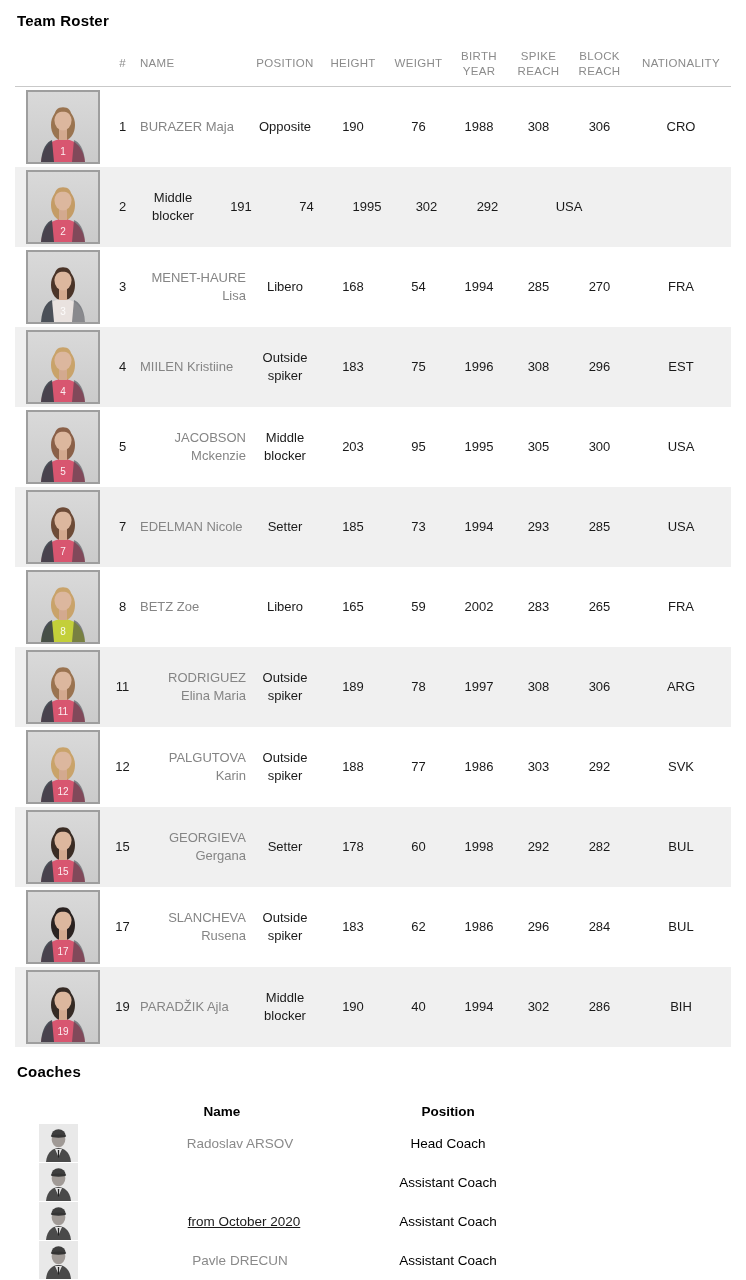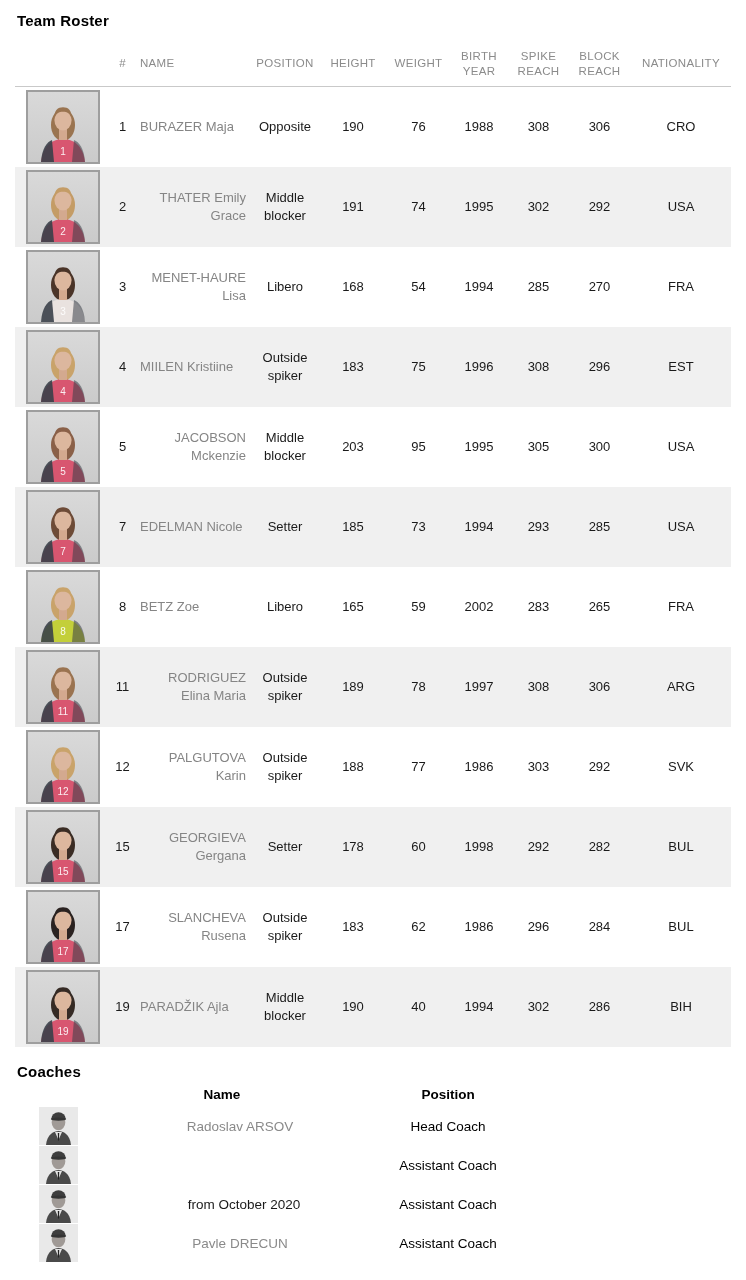--- a/index.html
+++ b/index.html
@@ -12,21 +12,21 @@
   }
   .page { padding: 12px 15px 8px 15px; }
 
   h1.section-title {
     font-size: 15px;
     font-weight: bold;
     color: #000;
     margin: 0 0 12px 2px;
     letter-spacing: 0.2px;
   }
-  h1.coaches-heading { margin-top: 16px; margin-bottom: 1px; }
+  h1.coaches-heading { margin-top: 16px; margin-bottom: 18px; }
 
   
   .roster { width: 716px; }
   .r-row { display: flex; align-items: center; width: 716px; }
   .r-head {
     min-height: 46px;
     border-bottom: 1px solid #c9c9c9;
     color: #8b8b8b;
     font-size: 11.5px;
     letter-spacing: 0.3px;
@@ -74,21 +74,21 @@
   .co-body-row { height: 39px; }
   .co-icon { width: 39px; display: flex; align-items: center; justify-content: flex-start; }
   .co-name { width: 288px; display: flex; align-items: center; justify-content: center; text-align: center; }
   .co-pos  { width: 164px; display: flex; align-items: center; justify-content: center; text-align: center; font-size: 13.5px; color: #000; }
   .coach-avatar {
     width: 39px; height: 38px;
     margin-bottom: 1px;
     cursor: pointer;
   }
   .coach-link { color: #8a8a8a; font-size: 13.5px; text-decoration: none; cursor: pointer; margin-left: 40px; }
-  .coach-note { color: #1a1a1a; font-size: 13.5px; }
+  .coach-note { color: #1a1a1a; font-size: 13.5px; text-decoration: underline; }
   .co-name .gap { width: 4px; display: inline-block; }
 </style>
 </head>
 <body>
 
 <div class="page">
 
   <h1 class="section-title">Team Roster</h1>
 
   <div class="roster">
@@ -143,23 +143,20 @@
               <path d="M13 70 C14 56 19 50 24 48 L26 70 Z" fill="#3a4049" opacity="0.9"></path>
               <path d="M57 70 C56 56 51 50 46 48 L44 70 Z" fill="#3a4049" opacity="0.55"></path>
               <rect x="31" y="37" width="8" height="11" fill="#d3a98f"></rect>
               <ellipse cx="35" cy="28" rx="8.6" ry="10.5" fill="#dcb79e"></ellipse>
               <path d="M26.4 27 C25.9 18 30 15.2 35 15.2 C40 15.2 44.1 18 43.6 27 C42 21.2 39.2 19.8 35 19.8 C30.8 19.8 28 21.2 26.4 27 Z" fill="#c49c66"></path>
               <text x="35" y="63" text-anchor="middle" font-size="10" font-family="Liberation Sans, sans-serif" fill="#ffffff" opacity="0.9">2</text>
             </svg>
           </div>
         </div>
         <div class="cell c-num">2</div>
-        <div class="cell left c-name">
-          <span class="player-name">THATER Emily Grace</span>
-        </div>
         <div class="cell c-pos">Middle blocker</div>
         <div class="cell c-h">191</div>
         <div class="cell c-w">74</div>
         <div class="cell c-by">1995</div>
         <div class="cell c-sr">302</div>
         <div class="cell c-br">292</div>
         <div class="cell c-nat">USA</div>
       </div>
 
       <div class="r-row player-row">

